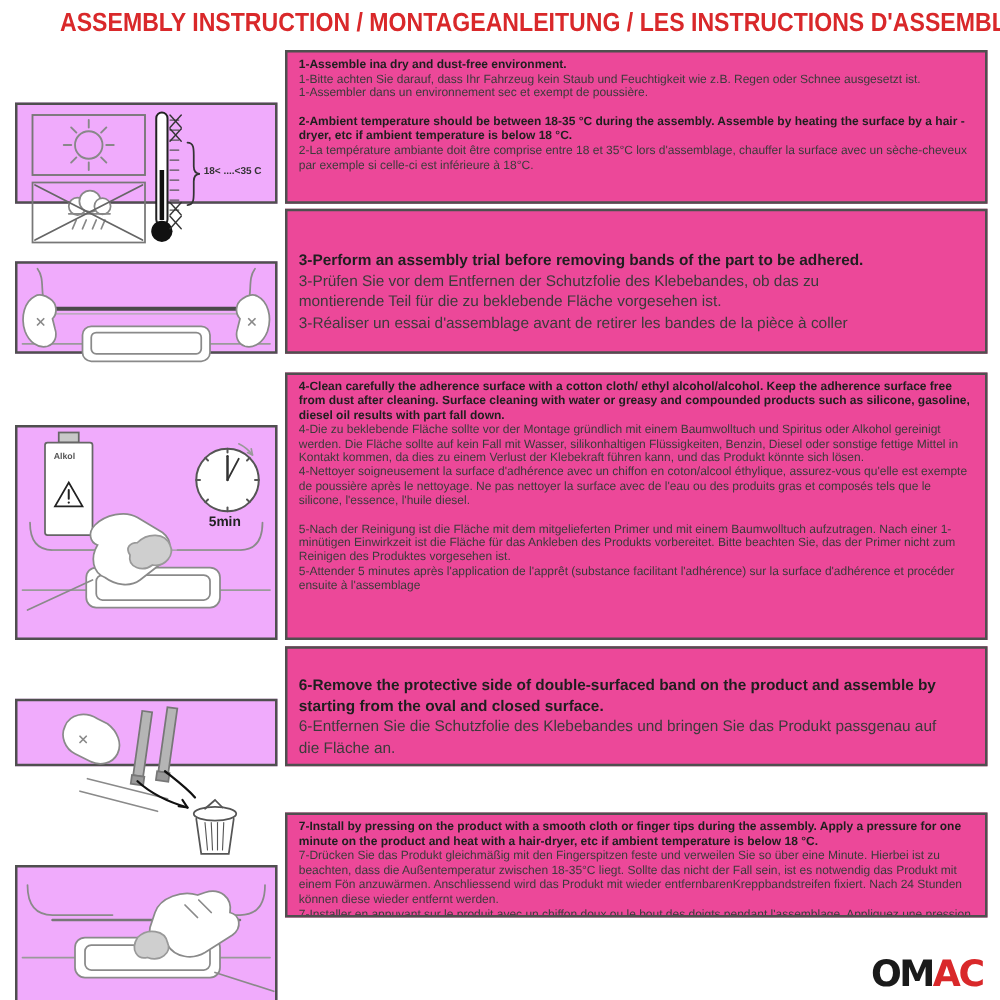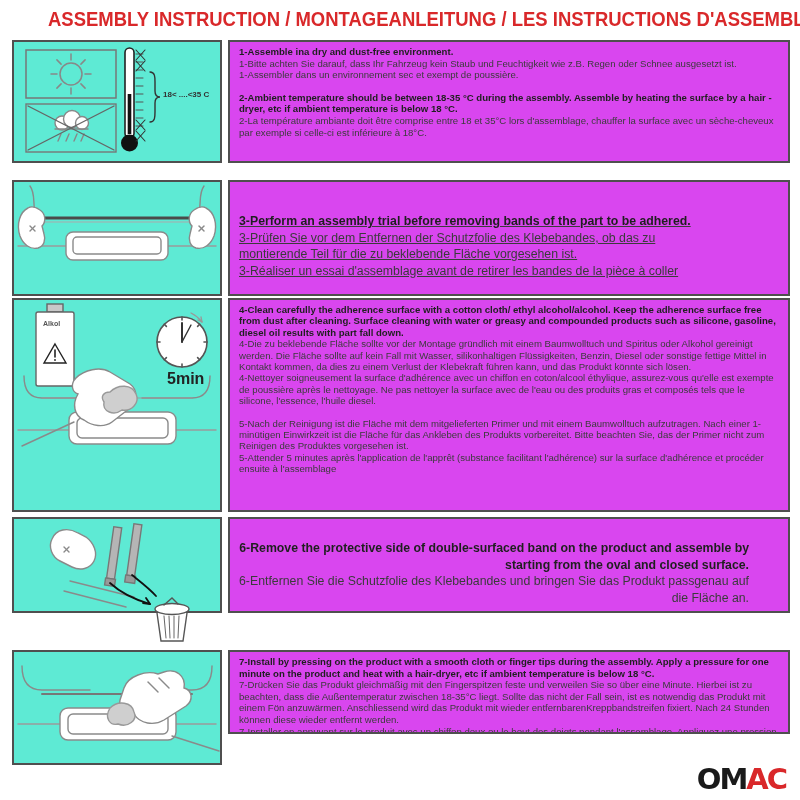--- a/index.html
+++ b/index.html
@@ -9,46 +9,46 @@
   *{box-sizing:border-box; margin:0; padding:0;}
   html,body{width:800px; height:800px; background:#fff; overflow:hidden;}
   body{font-family:"Liberation Sans", sans-serif; position:relative; color:var(--text);}
   .title{
     position:absolute; top:7px; left:0; width:800px; text-align:center;
     color:var(--accent-red); font-weight:700; font-size:21px; white-space:nowrap;
     transform:scaleX(0.88); transform-origin:center;
   }
   .row{position:absolute; left:12px; width:778px; display:flex; gap:6px; align-items:stretch;}
   .row1{top:40px;  height:123px;}
-  .row2{top:180px; height:116px;text-decoration:underline;}
+  .row2{top:167px; height:116px;}
   .row3{top:298px; height:214px;}
-  .row4{top:517px; height:96px;text-align:right;}
+  .row4{top:517px; height:96px;}
   .row5{top:650px; height:84px;}
   .cell-left{
     width:210px; flex:0 0 210px; border:2px solid var(--border);
-    position:relative; background:#5eead4;
+    position:relative; background:#f0abfc;margin-top:42px;
   }
   .row5 .cell-left{height:115px;}
   .cell-right{
-    flex:1; border:2px solid var(--border); background:#d946ef;
+    flex:1; border:2px solid var(--border); background:#ec4899;
     padding:4px 8px 2px 9px; overflow:hidden;
   }
   .cell-right p{font-size:9.6px; line-height:11.6px; color:var(--text);}
   .cell-right p.en{font-weight:700; color:var(--text-bold);}
   .step + .step{margin-top:11px;}
   .row2 .cell-right{padding-top:31px;}
   .row2 .cell-right p{font-size:12.3px; line-height:16.5px; max-width:452px;}
   .row4 .cell-right{padding-top:21px;}
   .row4 .cell-right p{font-size:12.3px; line-height:16.5px; max-width:510px;}
   .row3 .cell-right p{line-height:11.4px;}
   svg{display:block; position:absolute; inset:0;}
   .lbl{position:absolute; color:#333; white-space:nowrap;}
   .lbl-thermo{left:149px; top:48px; font-size:8px; font-weight:600;}
   .lbl-bottle{left:29px; top:20px; font-size:7px; font-weight:700; color:#555;}
-  .lbl-clock{left:153px; top:70px; font-size:16px; font-weight:600; color:#222;}
+  .lbl-clock{left:153px; top:70px; font-size:11px; font-weight:600; color:#222;}
   .logo{
     position:absolute; right:12px; bottom:2px; background:#fff;
     padding:4px 2px 4px 12px; font-weight:700; font-size:29px; line-height:1;
     font-family:"DejaVu Sans", sans-serif; letter-spacing:-2px;
   }
   .lg-black{color:var(--logo-black);}
   .lg-red{color:var(--accent-red);}
 </style>
 </head>
 <body>

